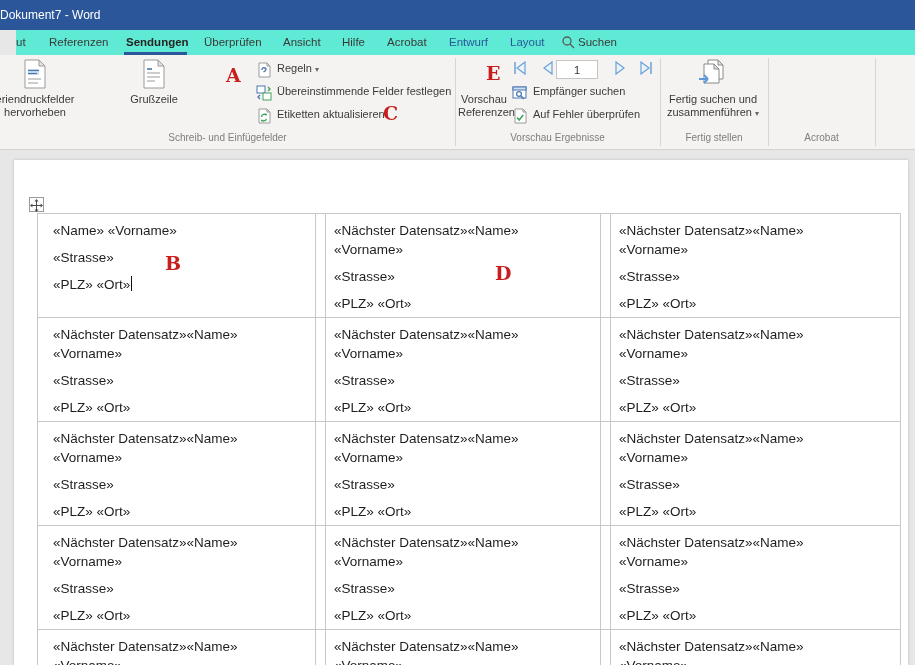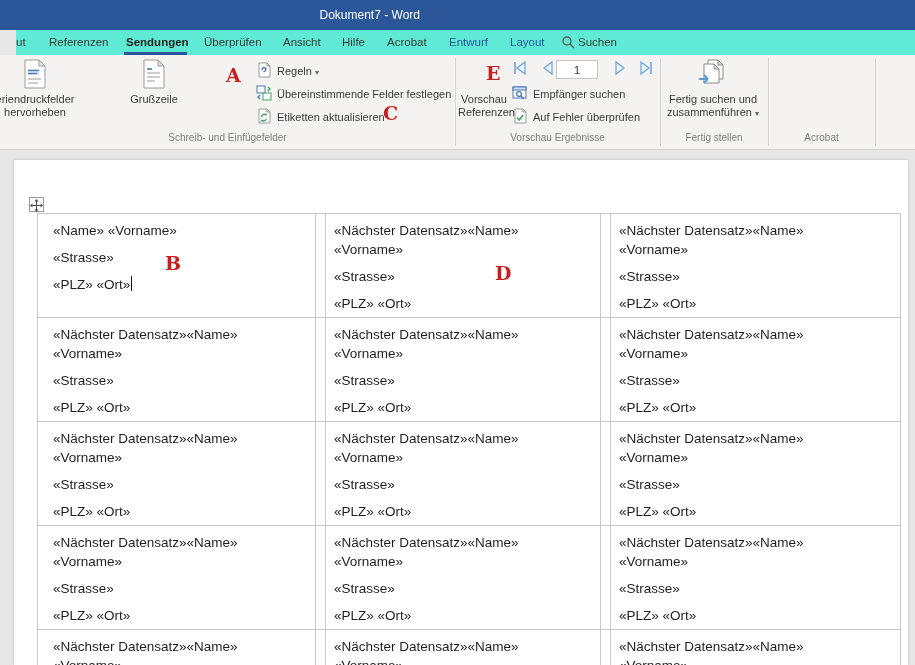--- a/index.html
+++ b/index.html
@@ -2,21 +2,21 @@
 <html><head>
 <meta charset="utf-8">
 <style>
   * { margin:0; padding:0; box-sizing:border-box; }
   html,body { width:915px; height:665px; overflow:hidden;
     font-family:"Liberation Sans", sans-serif; background:#e8e7e7; }
 
   
   #titlebar { position:absolute; left:0; top:0; width:915px; height:30px; background:#2b579a; }
   #title-text { position:absolute; left:0; top:0; width:420px; height:30px; line-height:30px;
-    text-align:right; color:#ffffff; font-size:12px; }
+    text-align:left; color:#ffffff; font-size:12px; }
   #context-tab { position:absolute; left:422px; top:0; width:116px; height:30px; background:#1e4c7c;
     color:#ffffff; font-size:10.5px; text-align:center; line-height:30px;margin-top:36px; }
 
   
   #tabstrip { position:absolute; left:16px; top:30px; width:915px; height:25px; background:#5eead4; }
   .tab { position:absolute; top:0; height:25px; line-height:25px; font-size:11.5px; color:#3b3a39; cursor:default; }
   .tab.active { color:#252423; font-weight:600; }
   .tab.contextual { color:#2b579a; }
   #tab-underline { position:absolute; left:108px; top:22px; width:63px; height:3px; background:#2b579a; }
   #search-box { position:absolute; left:545px; top:0; height:25px; }
@@ -28,21 +28,21 @@
   .gsep { position:absolute; top:3px; width:1px; height:88px; background:#d8d6d4; }
   .group-label { position:absolute; top:77px; height:14px; font-size:10px; color:#807d7a; text-align:center; }
 
   .bigbtn { position:absolute; top:2px; height:88px; text-align:center; }
   .bigbtn .bicon { display:block; margin:2px auto 2px auto; width:30px; height:32px; }
   .biglabel { font-size:11px; color:#3b3a39; line-height:13px; }
   .caret { font-size:8px; color:#6a6865; }
 
   .smallbtn { position:absolute; left:256px; height:20px; white-space:nowrap; }
   .smallbtn .sicon { position:absolute; left:0; top:1px; width:16px; height:16px; }
-  .smallbtn .slabel { position:absolute; left:21px; top:0; line-height:20px; font-size:11px; color:#3b3a39; }
+  .smallbtn .slabel { position:absolute; left:21px; top:0; line-height:14px; font-size:11px; color:#3b3a39; }
 
   .navbtn { position:absolute; top:5px; width:16px; height:16px; }
   #rec-input { position:absolute; left:556px; top:5px; width:42px; height:19px; border:1px solid #c8c6c4;
     background:#fff; font-size:11px; text-align:center; font-family:"Liberation Sans",sans-serif; color:#333; }
 
   
   #docarea { position:absolute; left:0; top:150px; width:915px; height:515px; background:#e8e7e7; }
   #page { position:absolute; left:14px; top:10px; width:894px; height:505px; background:#ffffff;
     box-shadow:0 0 3px rgba(0,0,0,0.18); overflow:hidden; }
 

